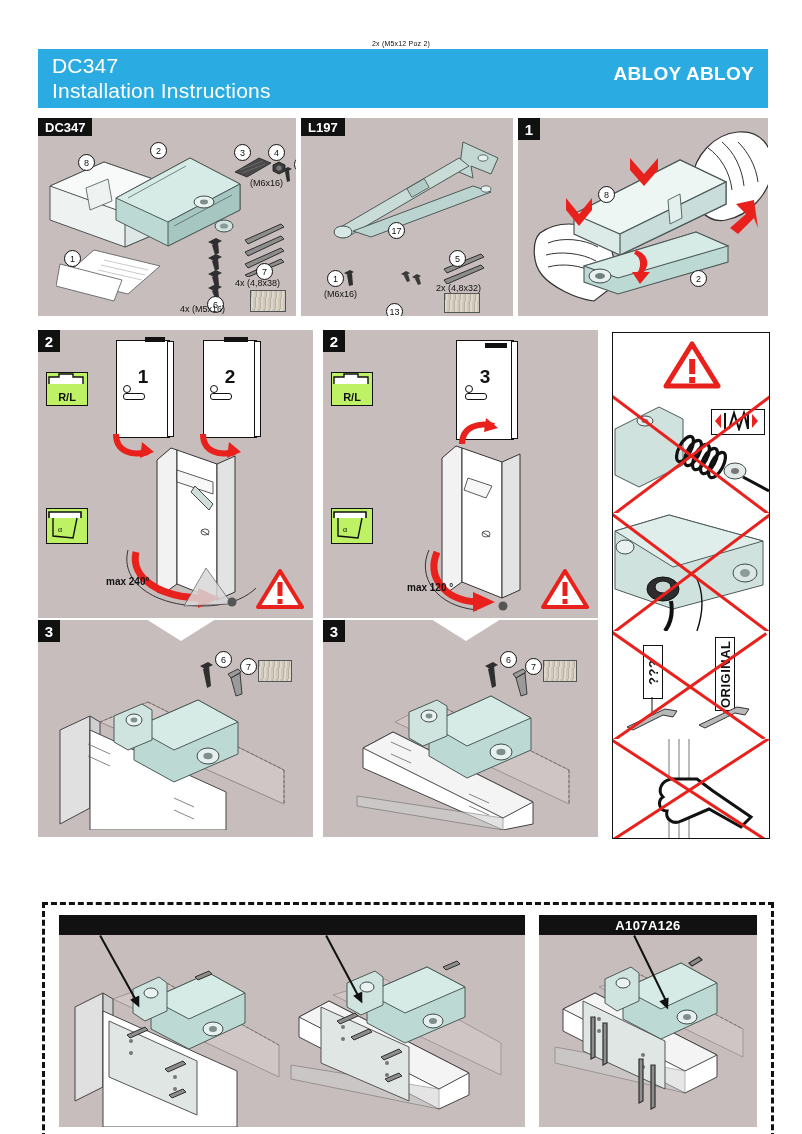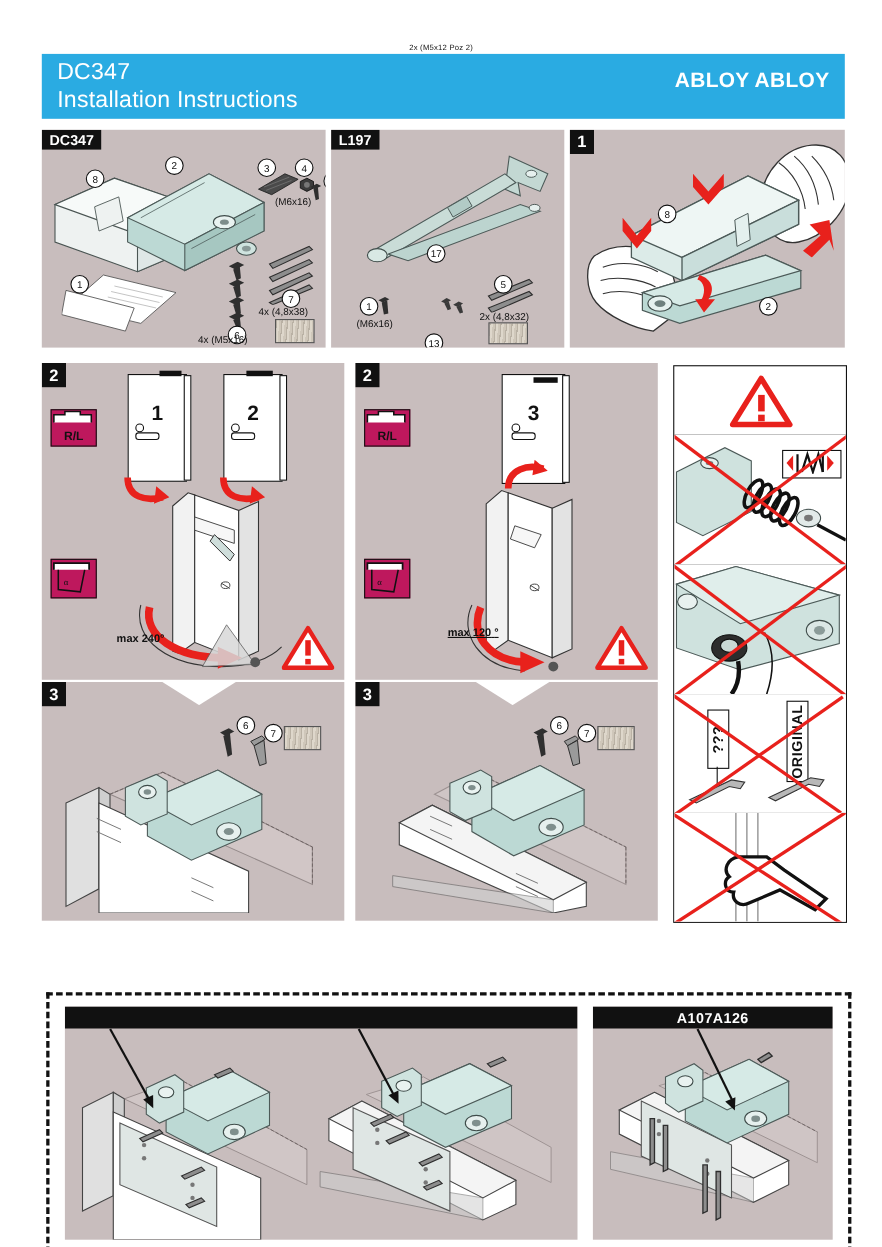--- a/index.html
+++ b/index.html
@@ -39,21 +39,21 @@
   .warn svg{display:block;}
 
   
   .door{position:absolute;background:#fff;border:1.4px solid #111;}
   .door .num{position:absolute;left:0;right:0;top:26%;text-align:center;font-size:19px;font-weight:bold;color:#111;}
   .frame-r{position:absolute;right:-5px;top:0;bottom:0;width:5px;border:1.2px solid #111;background:#fff;}
   .handle{position:absolute;background:#fff;border:1.2px solid #111;}
   .topmech{position:absolute;background:#111;}
 
   
-  .badge{position:absolute;background:#be185d;border:1.5px solid #111;}
+  .badge{position:absolute;background:#bef264;border:1.5px solid #111;}
   .badge .lbl{position:absolute;left:0;right:0;bottom:2px;text-align:center;font-size:11px;font-weight:bold;color:#111;}
 
   
   .wcol{position:absolute;background:#fff;border:1px solid #111;overflow:hidden;}
   .wcell{position:absolute;left:0;width:100%;border-bottom:1px solid #111;overflow:hidden;}
   .xline{position:absolute;background:#e8211c;transform-origin:0 0;height:2.6px;}
   .rotbox{position:absolute;border:1.4px solid #111;background:#fff;display:flex;align-items:center;justify-content:center;
           font-size:13px;font-weight:bold;color:#111;writing-mode:vertical-rl;transform:rotate(180deg);letter-spacing:.5px;}
 
   
@@ -417,21 +417,21 @@
     </div>
 
     <div class="curve" style="left:92px;top:210px;width:130px;height:76px;">
       <svg width="130" height="76">
           <path d="M14,10 C2,36 20,66 62,70" fill="none" stroke="#333" stroke-width="1"></path>
       <path d="M22,12 C12,36 28,60 62,62" fill="none" stroke="#e8211c" stroke-width="7"></path>
       <polygon points="58,52 80,62 58,72" fill="#e8211c"></polygon>
       <circle cx="88" cy="66" r="4.5" fill="#555"></circle>
         </svg>
     </div>
-    <div class="capb" style="left:84px;top:240px;text-decoration:underline;">
+    <div class="capb" style="left:84px;top:252px;">
       <span>max 120</span>&nbsp;<span>°</span>
     </div>
 
     <div class="warn" style="left:218px;top:238px;">
       <svg width="48" height="42">
           <polygon points="24,3 46,39 2,39" fill="#fff" stroke="#e8211c" stroke-width="4" stroke-linejoin="round"></polygon>
       <rect x="21.5" y="14" width="5" height="14" fill="#e8211c"></rect>
           <rect x="21.5" y="31" width="5" height="5" fill="#e8211c"></rect>
         </svg>
     </div>

